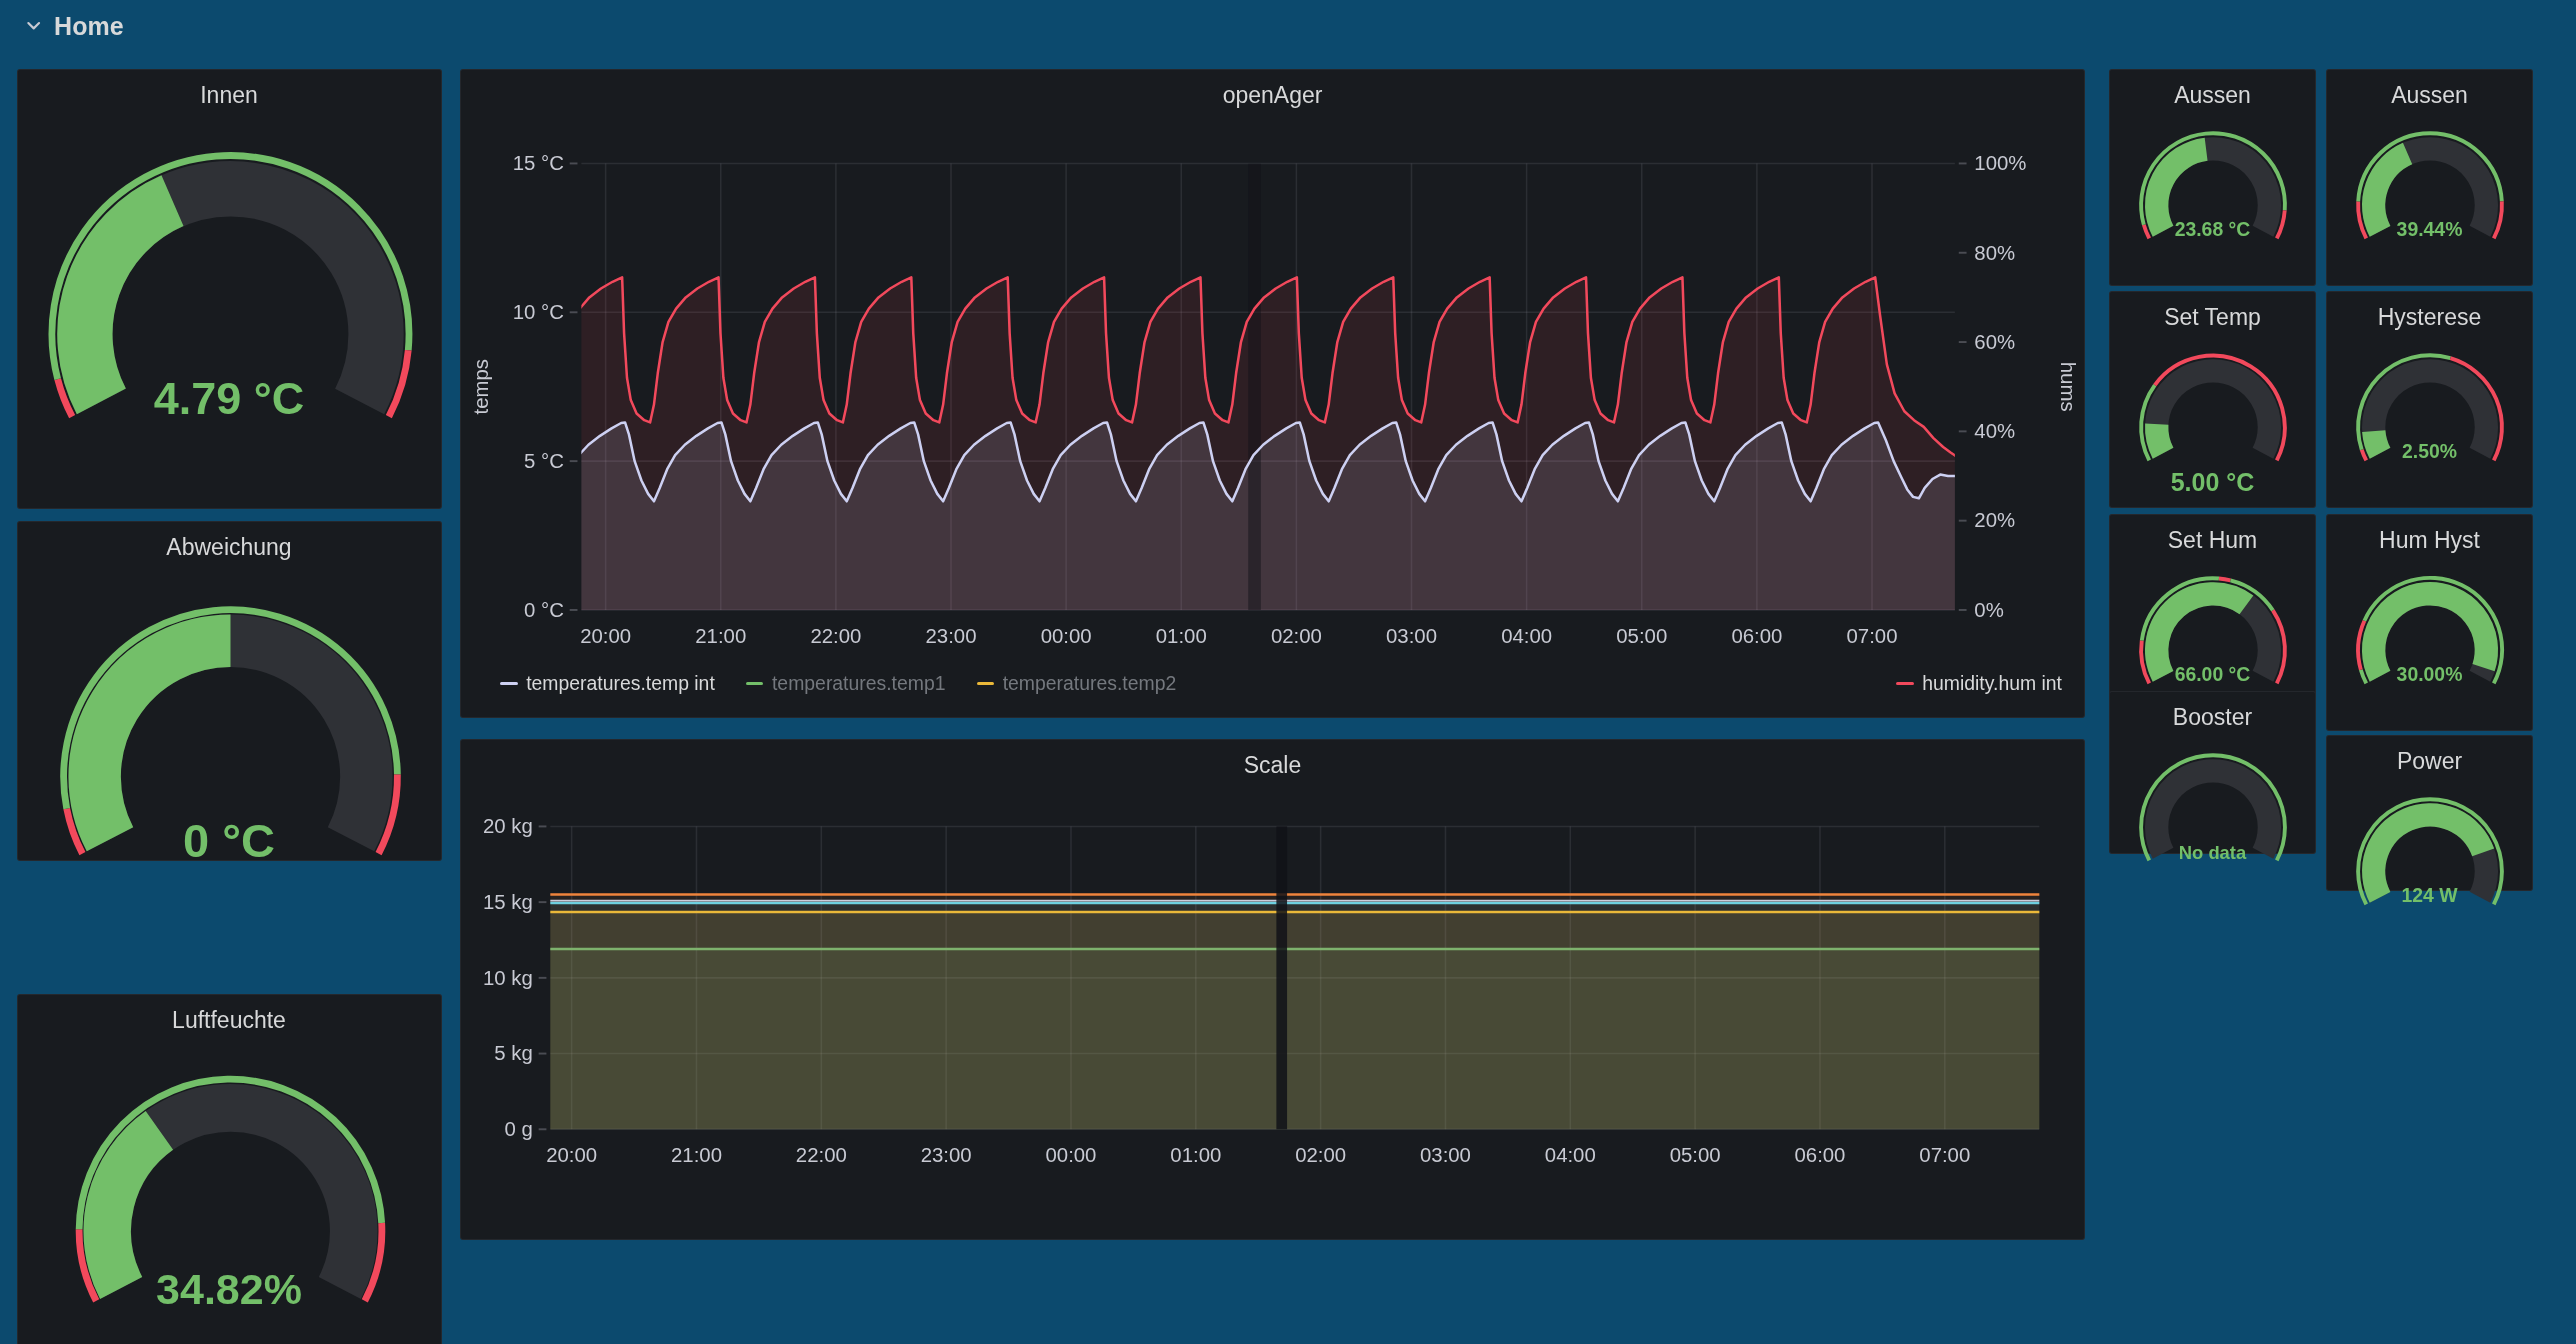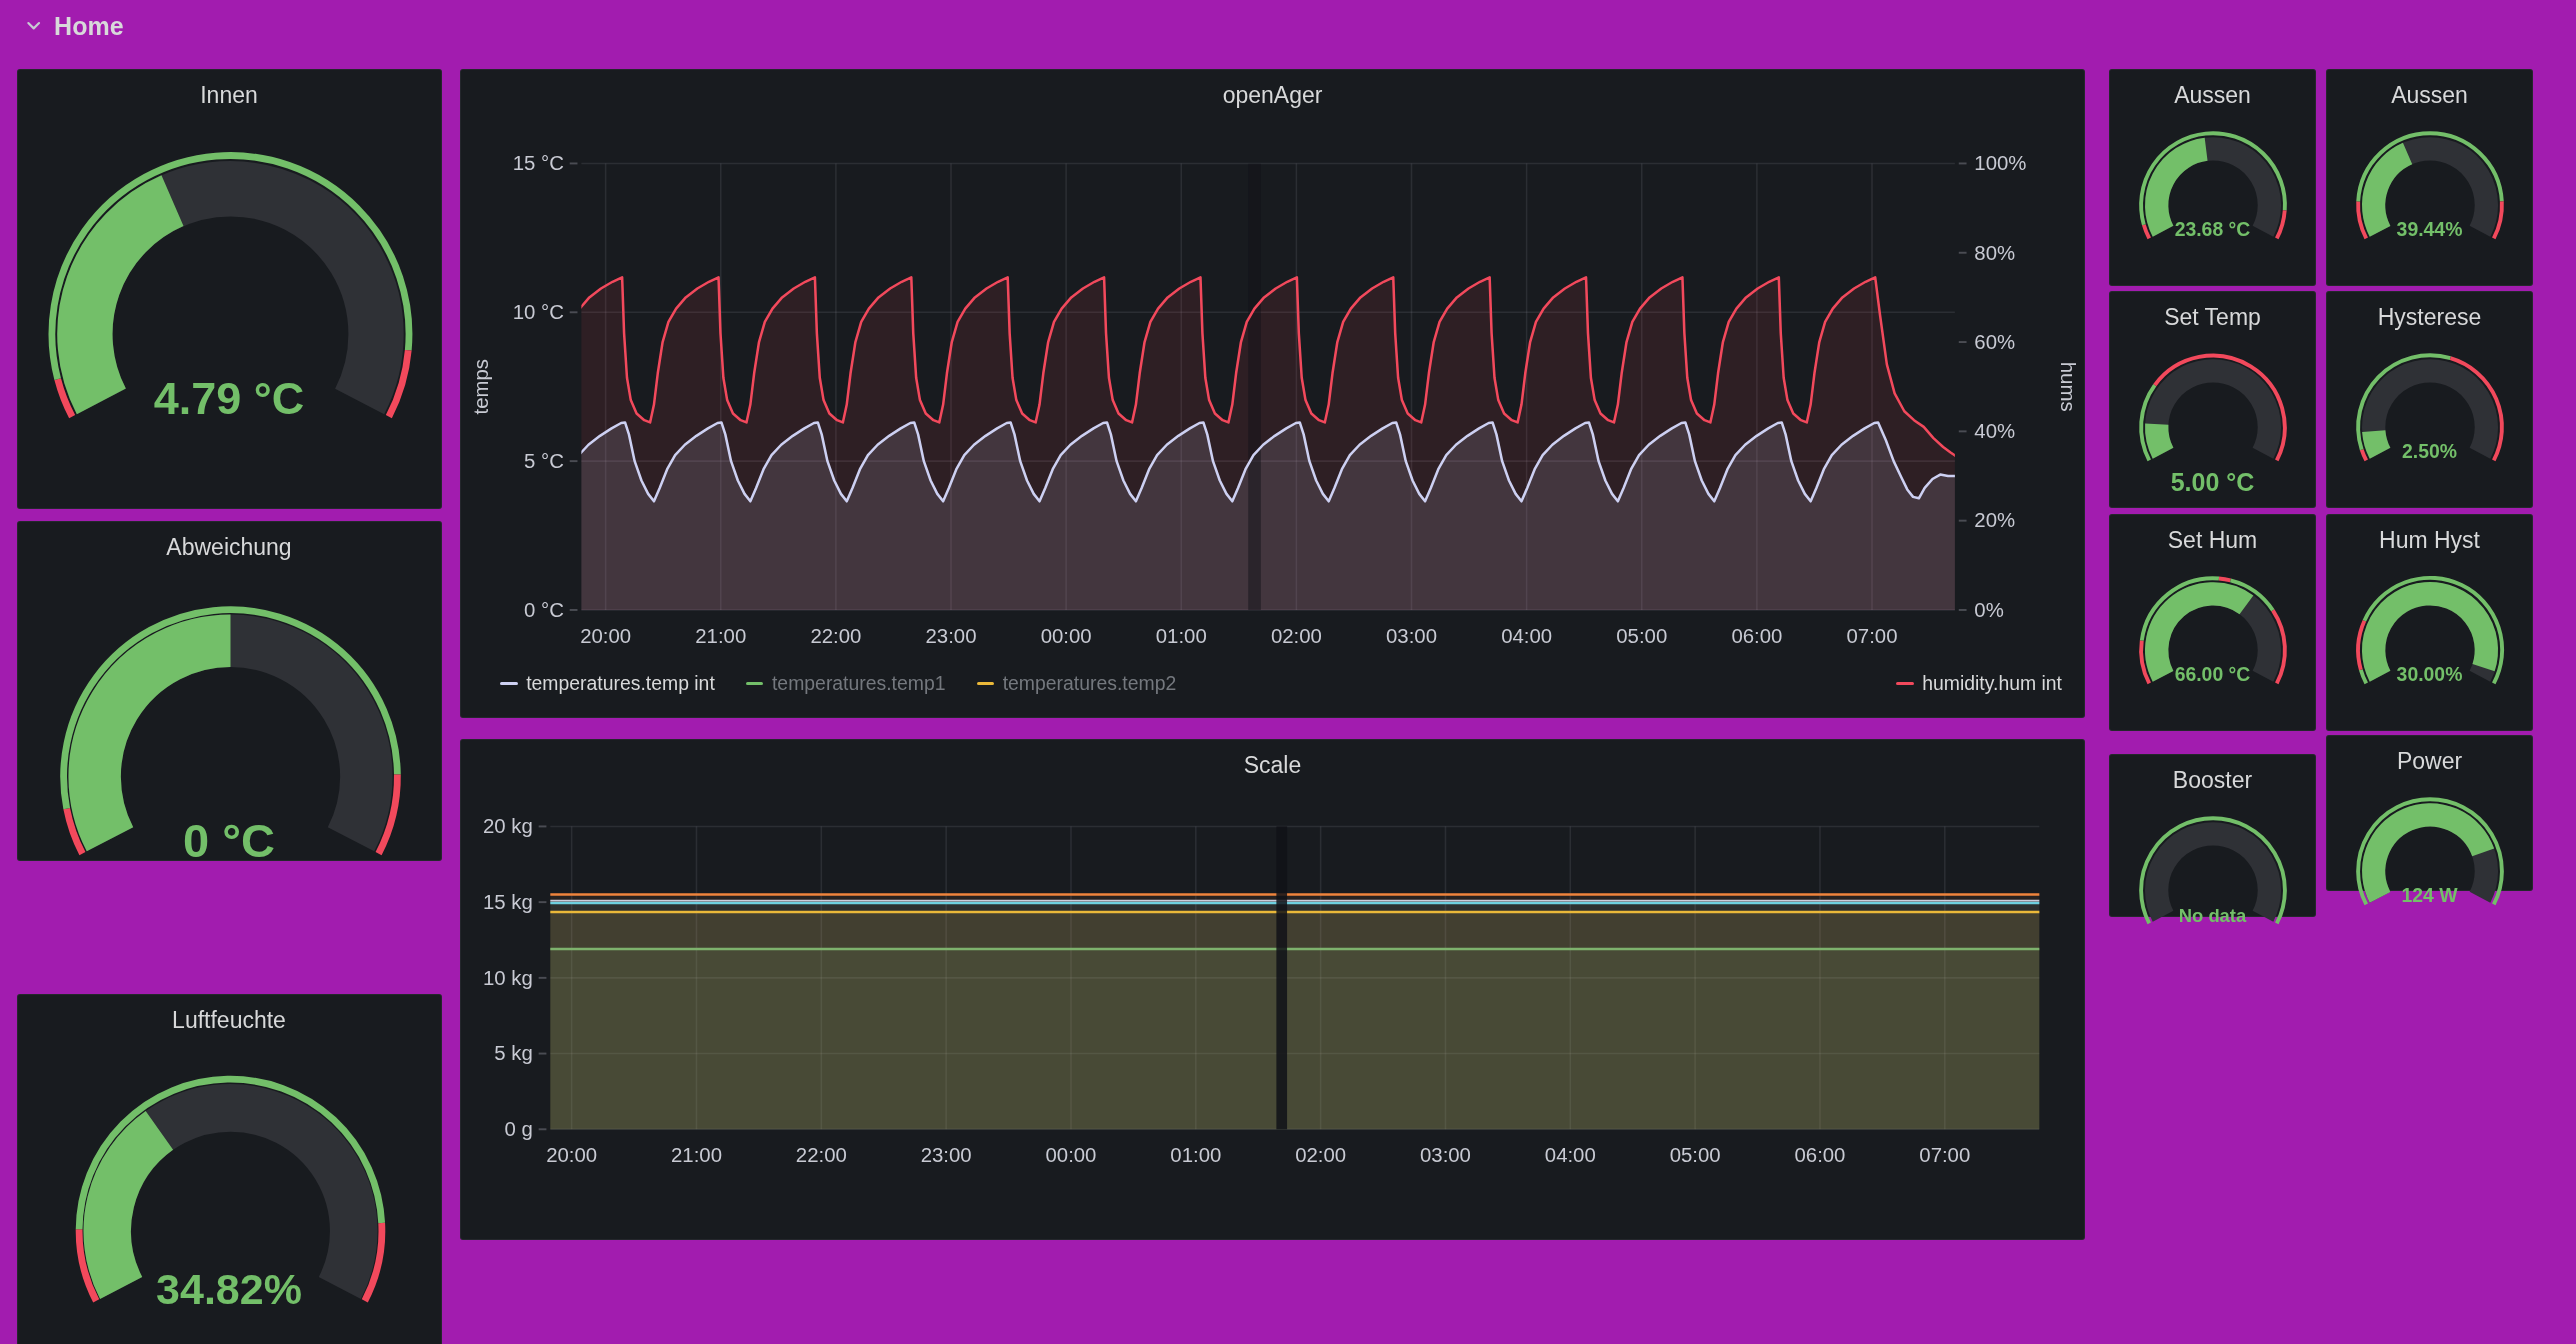--- a/index.html
+++ b/index.html
@@ -1,17 +1,17 @@
 <!DOCTYPE html>
 <html><head>
 <meta charset="utf-8">
 <style>
   html,body{margin:0;padding:0;background:#111217;overflow:hidden;
     font-family:"Liberation Sans",sans-serif;-webkit-font-smoothing:antialiased;}
-  #root{position:relative;width:2576px;height:1345px;background:#a21caf;}
+  #root{position:relative;width:2576px;height:1345px;background:#0c4a6e;}
   header{position:absolute;left:23px;top:11.7px;display:flex;align-items:center;gap:9.7px;}
   .home-title{font-size:25px;font-weight:700;color:#d8d9da;cursor:pointer;}
   .chev{display:flex;align-items:center;cursor:pointer;}
   .panel{position:absolute;background:#181b1f;border:1px solid rgba(204,204,220,0.07);
     border-radius:2.9px;box-sizing:border-box;}
   .ptitle{position:absolute;top:11.7px;left:0;width:100%;margin:0;text-align:center;
     font-size:23px;font-weight:500;color:#d8d9da;cursor:pointer;white-space:nowrap;}
   .gauge,.chart{position:absolute;left:0;top:0;}
   .gval{position:absolute;left:0;width:100%;text-align:center;color:#73BF69;
     font-weight:700;pointer-events:none;}
@@ -277,21 +277,21 @@
         <path d="M 54.6 165.8 A 58 58 0 1 1 157.4 165.8" stroke="#2f3136" stroke-width="24" fill="none"></path>
         <path d="M 54.6 165.8 A 58 58 0 1 1 161.1 157.0" stroke="#73BF69" stroke-width="24" fill="none"></path>
         <path d="M 40.4 173.2 A 74 74 0 0 1 34.8 159.1" stroke="#73BF69" stroke-width="4" fill="none"></path>
         <path d="M 34.8 159.1 A 74 74 0 0 1 38.5 108.7" stroke="#F2495C" stroke-width="4" fill="none"></path>
         <path d="M 38.5 108.7 A 74 74 0 1 1 171.6 173.2" stroke="#73BF69" stroke-width="4" fill="none"></path>
       </svg>
     <h2 class="ptitle">Hum Hyst</h2>
     <div class="gval" style="top:148px;font-size:19.4px;">30.00%</div>
   </section>
 
-  <section class="panel" style="left:2109px;top:754px;width:207px;height:163px;">
+  <section class="panel" style="left:2109px;top:691px;width:207px;height:163px;">
     <svg class="gauge" width="207" height="217" viewBox="0 0 213 223">
         <path d="M 54.6 165.8 A 58 58 0 1 1 157.4 165.8" stroke="#2f3136" stroke-width="24" fill="none"></path>
         <path d="M 40.4 173.2 A 74 74 0 1 1 171.6 173.2" stroke="#73BF69" stroke-width="4" fill="none"></path>
       </svg>
     <h2 class="ptitle">Booster</h2>
     <div class="gval" style="top:150px;font-size:18.4px;">No data</div>
   </section>
   <section class="panel" style="left:2326px;top:735px;width:207px;height:156px;">
     <svg class="gauge" width="207" height="217" viewBox="0 0 213 223">
         <path d="M 54.6 165.8 A 58 58 0 1 1 157.4 165.8" stroke="#2f3136" stroke-width="24" fill="none"></path>

